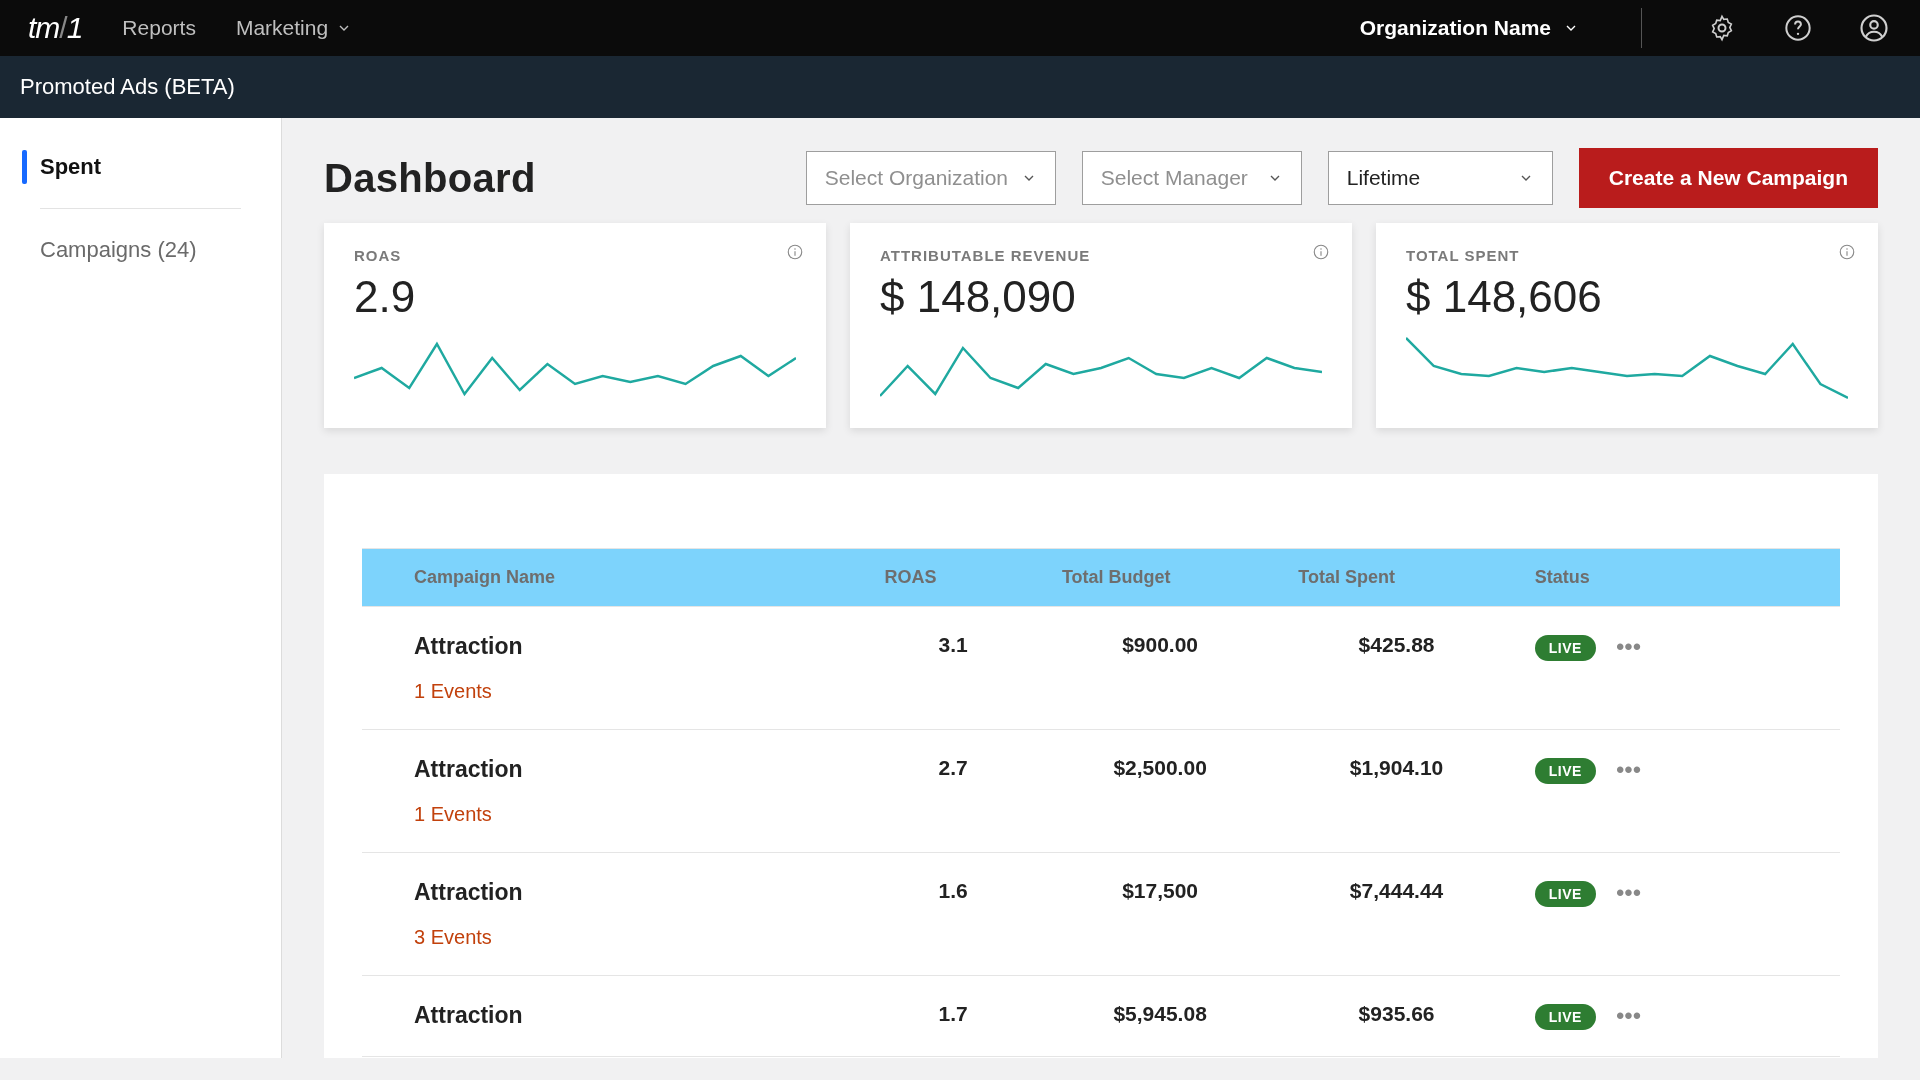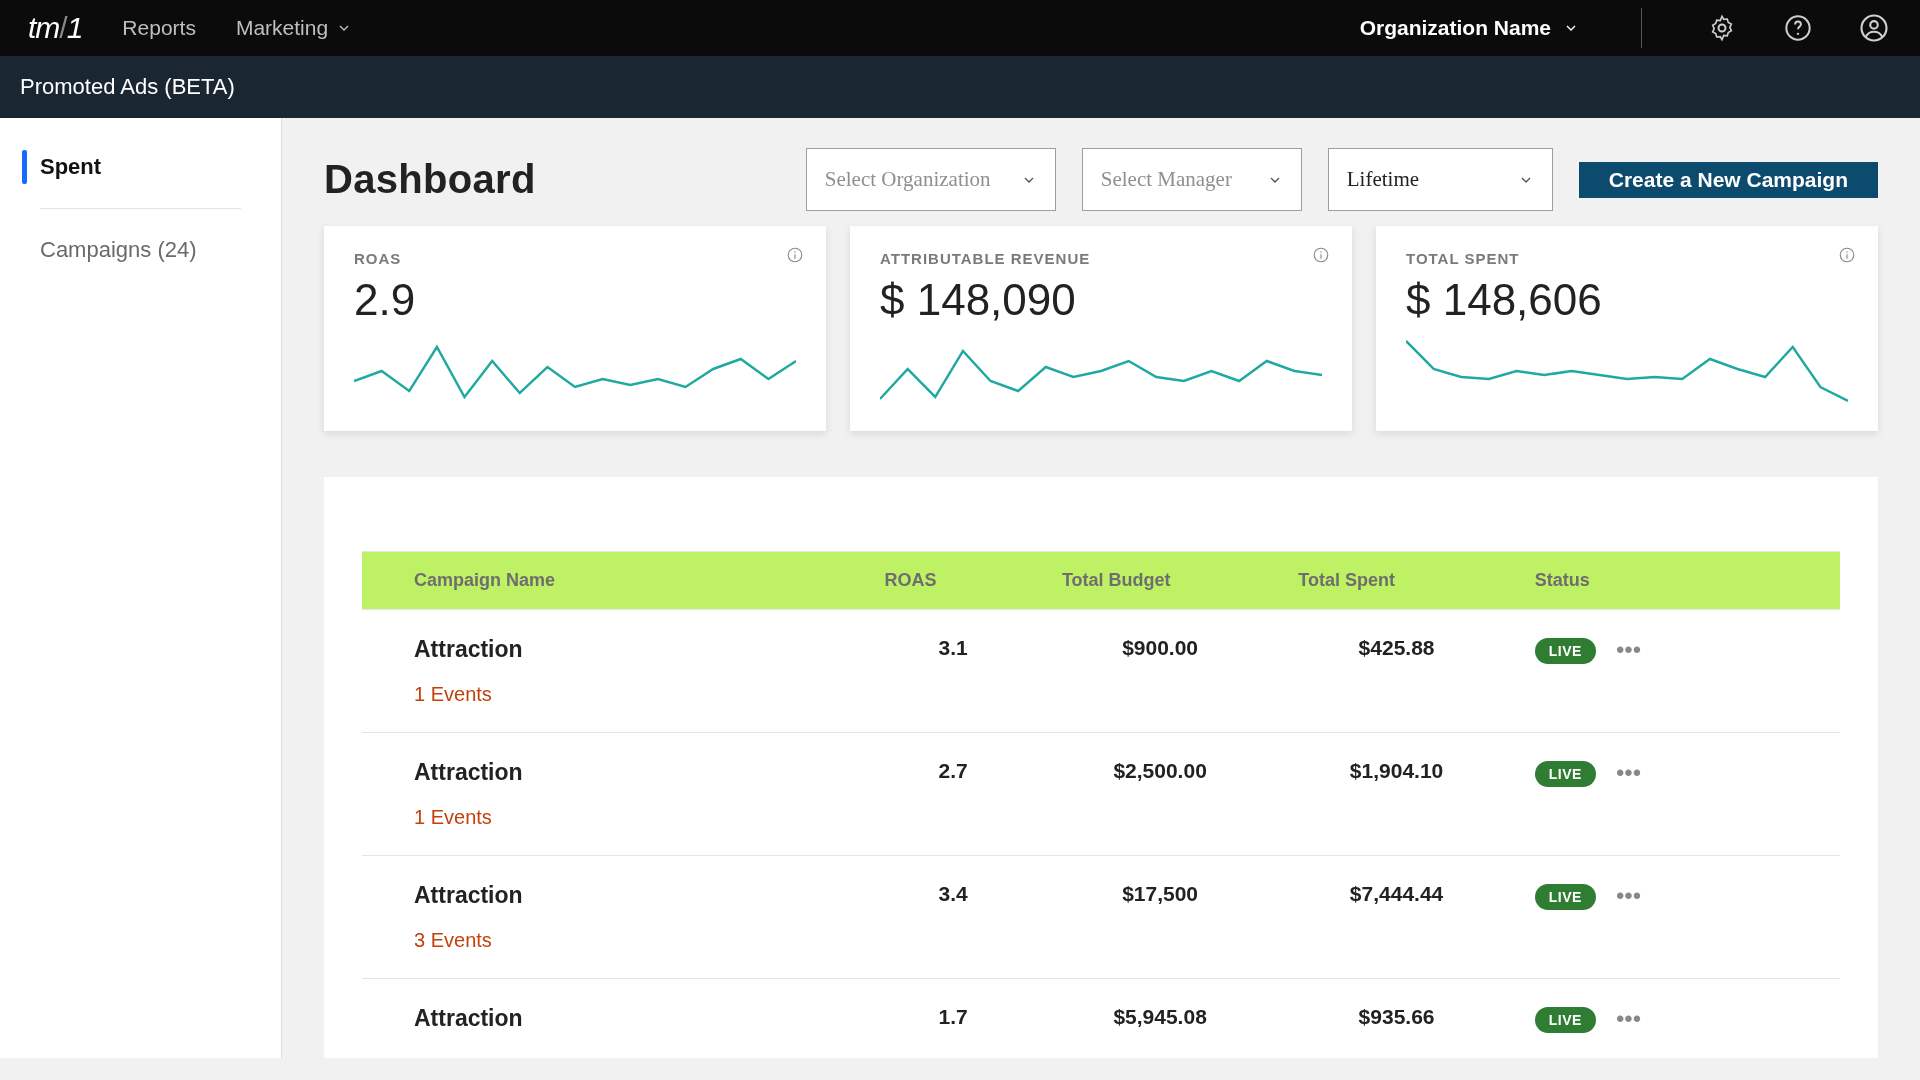--- a/index.html
+++ b/index.html
@@ -27,41 +27,41 @@
   .sidebar-item { padding: 14px 40px; font-size: 22px; color:#6a6a6a; cursor:pointer; }
   .sidebar-item.active { color:#111; font-weight:700; position:relative; }
   .sidebar-item.active::before { content:""; position:absolute; left:22px; top:10px; bottom:10px; width:5px; background:#1769ff; border-radius:2px; }
   .sidebar hr { border:none; border-top:1px solid #e3e3e3; margin: 14px 40px; }
 
   
   .main { flex:1; padding: 30px 42px; overflow:auto; }
   .head-row { display:flex; align-items:center; gap: 26px; margin-bottom: 15px; }
   .page-title { font-size: 40px; font-weight: 600; letter-spacing: 0.3px; }
   .head-spacer { flex:1; }
-  .select-box { height: 63px; min-width: 250px; border:1px solid #9e9e9e; background:#fff; display:flex; align-items:center; justify-content:space-between; padding:4px 18px; font-size:21px; color:#8f8f8f; cursor:pointer;font-family:Liberation Serif, serif; }
+  .select-box { height: 54px; min-width: 250px; border:1px solid #9e9e9e; background:#fff; display:flex; align-items:center; justify-content:space-between; padding:4px 18px; font-size:21px; color:#8f8f8f; cursor:pointer; }
   .select-box.filled { color:#222; }
   .select-box.narrow { min-width: 225px; }
-  .btn-primary { height:36px; background:#0c4a6e; color:#fff; border:none; padding: 0 30px; font-size:21px; font-weight:600; cursor:pointer; }
+  .btn-primary { height:60px; background:#b91c1c; color:#fff; border:none; padding: 0 30px; font-size:21px; font-weight:600; cursor:pointer; }
 
   
   .cards { display:flex; gap:24px; margin-bottom: 46px; }
   .card { flex:1; background:#fff; box-shadow: 0 3px 8px rgba(0,0,0,0.10); padding: 24px 30px 18px 30px; position:relative; }
   .card .label { font-size:15px; letter-spacing: 1px; color:#7a7a7a; font-weight:600; text-transform: uppercase; margin-bottom: 8px; }
   .card .value { font-size: 44px; font-weight:500; color:#222; }
   .card .info { position:absolute; top:20px; right:22px; color:#888; width: 18px; height: 18px; }
   .spark { margin-top: 14px; }
 
   
   .table-panel { background:#fff; padding: 38px 38px; }
   .search-box { width: 380px; height: 52px; border:1px solid #9e9e9e; display:flex; align-items:center; gap:14px; padding: 0 18px; color:#8f8f8f; }
   .search-box input { border:none; outline:none; font-size:20px; flex:1; color:#333; }
   .search-box input::placeholder { color:#9a9a9a; }
 
   table.campaigns { width:100%; border-collapse:collapse; margin-top: 36px; }
-  table.campaigns thead th { background:#bef264; text-align:left; padding: 18px 20px; font-size:18px; font-weight:600; color:#6e6e6e; border-top:1px solid #e5e5e5; border-bottom:1px solid #e5e5e5; }
+  table.campaigns thead th { background:#7dd3fc; text-align:left; padding: 18px 20px; font-size:18px; font-weight:600; color:#6e6e6e; border-top:1px solid #e5e5e5; border-bottom:1px solid #e5e5e5; }
   table.campaigns td { padding: 26px 20px; border-bottom:1px solid #e5e5e5; font-size:21px; color:#222; vertical-align: top; }
   .camp-name { font-weight:700; font-size:23px; }
   .camp-sub { font-size:20px; color:#c2410c; margin-top: 20px; }
   .status-pill { display:inline-block; background:#2e7d32; color:#fff; font-size:14px; font-weight:700; padding: 5px 14px; border-radius: 14px; letter-spacing:0.5px; }
   .col-center { text-align:center; }
   .more { color:#888; font-size:24px; padding-left:20px; cursor:pointer; display:inline-block; vertical-align: middle; }
   .status-cell { white-space: nowrap; }
 
   th.c1{width:34%} th.c2{width:12%} th.c3{width:16%} th.c4{width:16%} th.c5{width:22%}
 
@@ -216,21 +216,21 @@
               <td class="col-center"><b>2.7</b></td>
               <td class="col-center"><b>$2,500.00</b></td>
               <td class="col-center"><b>$1,904.10</b></td>
               <td class="status-cell"><span class="status-pill">LIVE</span><span class="more">•••</span></td>
             </tr>
             <tr>
               <td style="padding-left:52px;">
                 <div class="camp-name">Attraction</div>
                 <div class="camp-sub">3 Events</div>
               </td>
-              <td class="col-center"><b>3.4</b></td>
+              <td class="col-center"><b>1.6</b></td>
               <td class="col-center"><b>$17,500</b></td>
               <td class="col-center"><b>$7,444.44</b></td>
               <td class="status-cell"><span class="status-pill">LIVE</span><span class="more">•••</span></td>
             </tr>
             <tr>
               <td style="padding-left:52px;">
                 <div class="camp-name">Attraction</div>
               </td>
               <td class="col-center"><b>1.7</b></td>
               <td class="col-center"><b>$5,945.08</b></td>

